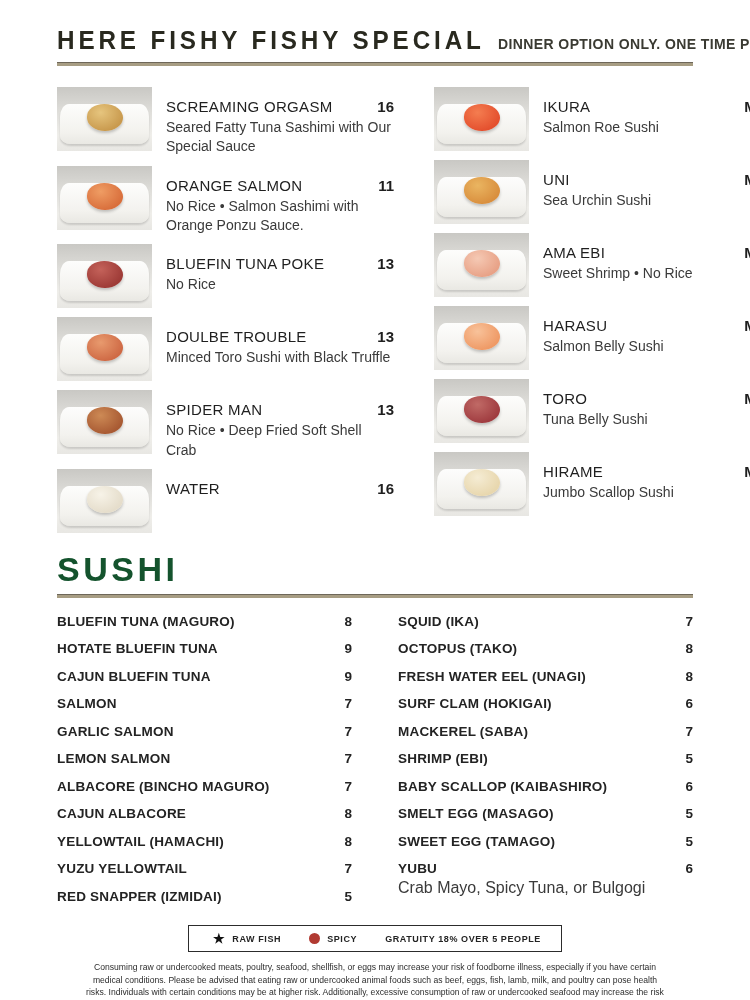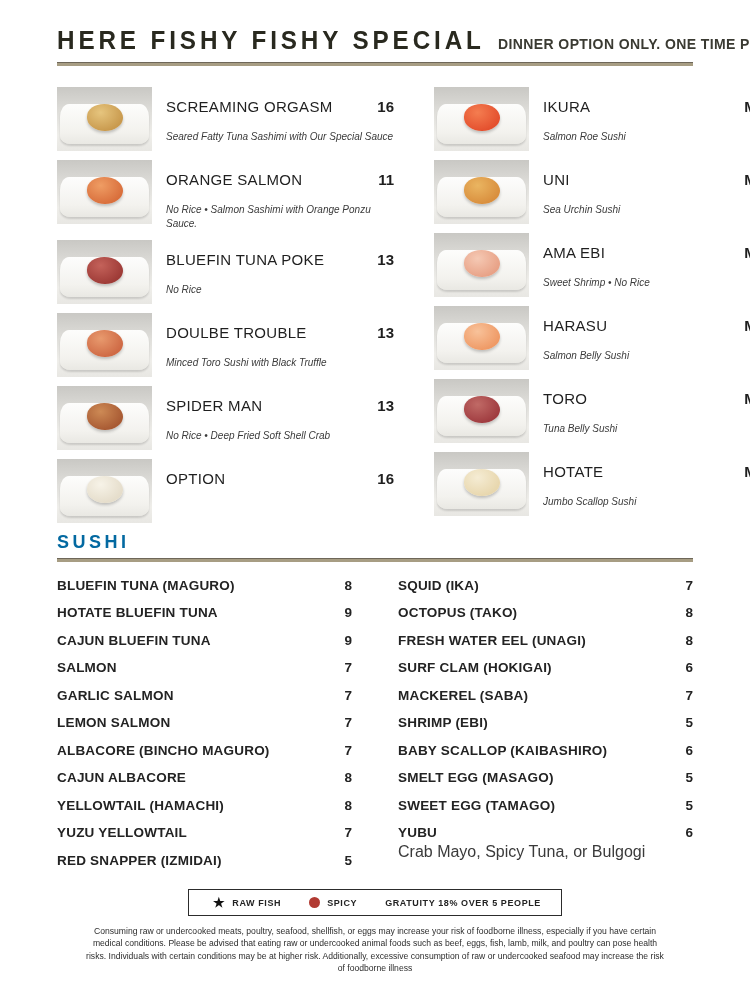--- a/index.html
+++ b/index.html
@@ -34,24 +34,24 @@
   .photo .food {
     position:absolute; left:50%; top:50%; width:36px; height:27px;
     transform:translate(-50%,-56%); border-radius:48% 52% 50% 50%;
     background:radial-gradient(ellipse at 38% 32%, var(--food-hi,#e8c07a) 0%, var(--food,#c08a3a) 72%);
     box-shadow:0 2px 3px rgba(0,0,0,.22);
   }
   .special-text { flex:1; padding-top:11px; min-width:0; }
   .title-row { display:flex; justify-content:space-between; align-items:baseline; }
   .dish-name { font-size:15px; font-weight:400; letter-spacing:.3px; color:#1f1f1f; white-space:nowrap; }
   .dish-price { font-size:15px; font-weight:700; color:#1f1f1f; margin-left:8px; }
-  .dish-desc { font-size:10px; color:#3a3a3a; line-height:1.38; margin-top:15px; width:228px;font-style:italic; }
+  .dish-desc { font-size:14px; color:#3a3a3a; line-height:1.38; margin-top:3px; width:228px; }
 
   
-  .section-title { font-size:18px; font-weight:700; letter-spacing:3.5px; color:#0369a1; margin-top:0; }
+  .section-title { font-size:34px; font-weight:700; letter-spacing:3.5px; color:#14532d; margin-top:8px; }
   .sushi-rule { margin-top:5px; }
   .sushi-lists { display:grid; grid-template-columns:1fr 1fr; column-gap:46px; margin-top:10px; }
   .sushi-row { display:flex; justify-content:space-between; align-items:center; padding:6px 0 6.5px;gap:36px; }
   .sushi-name { font-size:13.5px; font-weight:700; letter-spacing:.2px; color:#232323; }
   .sushi-price { font-size:13.5px; font-weight:700; color:#232323; }
   .sushi-desc { font-size:16px; color:#3a3a3a; margin-top:-4px; padding-bottom:4px; }
 
   
   .legend-wrap { display:flex; justify-content:center; margin-top:15px; }
   .legend {
@@ -152,21 +152,21 @@
           </div>
         </div>
 
         <div class="special-item">
           <div class="photo" style="--food:#e5ddcb;--food-hi:#f7f3e8">
             <div class="plate"></div>
             <div class="food"></div>
           </div>
           <div class="special-text">
             <div class="title-row">
-              <span class="dish-name">OPTION</span>
+              <span class="dish-name">WATER</span>
               <span class="dish-price">16</span>
             </div>
           </div>
         </div>
       </div>
     <div class="specials-col">
 
         <div class="special-item">
           <div class="photo" style="--food:#e4502e;--food-hi:#f47d50">
             <div class="plate"></div>
@@ -237,21 +237,21 @@
           </div>
         </div>
 
         <div class="special-item">
           <div class="photo" style="--food:#e8d7ae;--food-hi:#f5ecd4">
             <div class="plate"></div>
             <div class="food"></div>
           </div>
           <div class="special-text">
             <div class="title-row">
-              <span class="dish-name">HOTATE</span>
+              <span class="dish-name">HIRAME</span>
               <span class="dish-price">M/P</span>
             </div>
             <div class="dish-desc">Jumbo Scallop Sushi</div>
           </div>
         </div>
       </div>
   </div>
 
   <div class="section-title">SUSHI</div>
   <div class="rule sushi-rule"></div>

